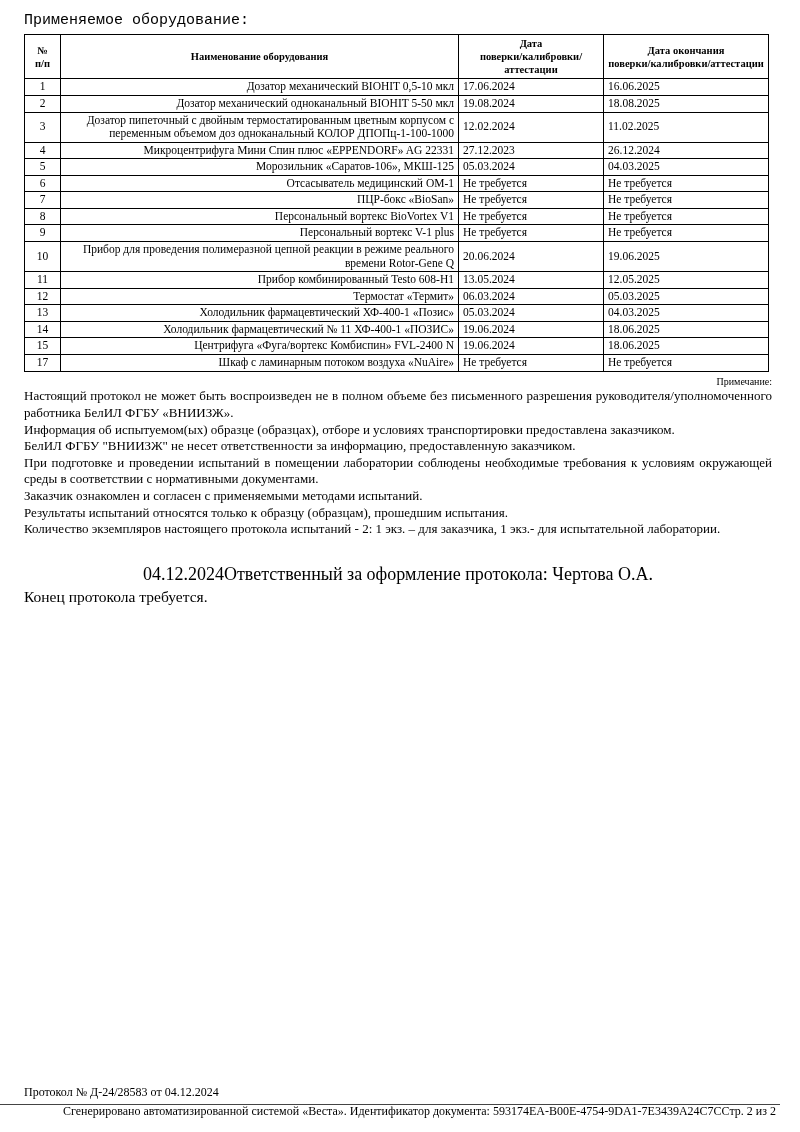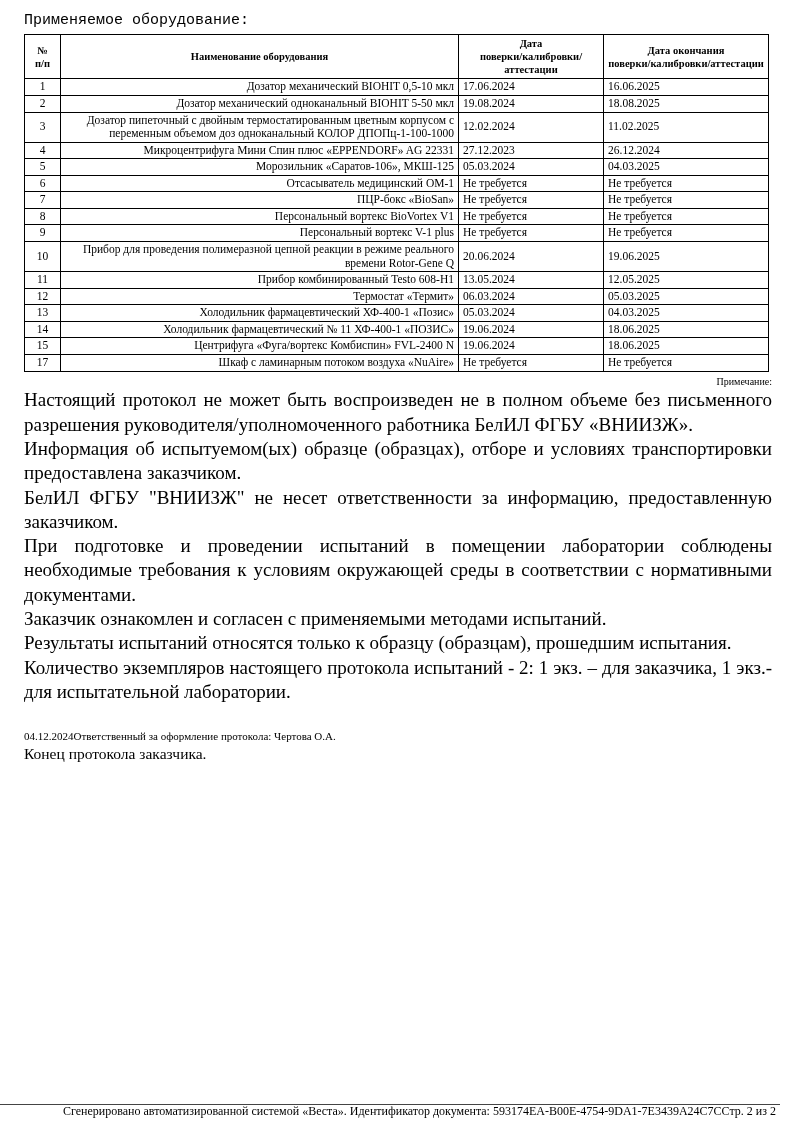--- a/index.html
+++ b/index.html
@@ -36,26 +36,26 @@
     padding:2px 3px;
   }
   .col-num  { width:36px; }
   .col-name { width:398px; }
   .col-date { width:145px; }
   .col-date2{ width:165px; }
   td.cell-num  { text-align:center; }
   td.cell-name { text-align:right; }
   td.cell-date { text-align:left; }
   .note-heading { font-size:10px; margin-top:4px; line-height:1.28;text-align:right; }
-  .notes { font-size:19px; line-height:1.28; text-align:justify; }
+  .notes { font-size:13px; line-height:1.28; text-align:justify; }
   .notes p { margin:0; }
   .notes p.bold { font-weight:normal; }
   .sig-row {
-    display:flex; justify-content:flex-start;
-    font-size:11px; margin-top:26px;
+    display:flex; justify-content:center;
+    font-size:18px; margin-top:26px;
   }
   .end-line { font-size:15.5px; margin-top:3px; }
   .footer {
     position:absolute; left:24px; right:24px; bottom:12px;
     font-size:12px; line-height:1.3;
   }
   .footer-line1 { margin-bottom:4px; }
   .footer-line2 { display:flex; justify-content:flex-end; position:relative; }
   .footer-rule {
     position:absolute;
@@ -200,23 +200,24 @@
         <p>Заказчик ознакомлен и согласен с применяемыми методами испытаний.</p>
         <p class="bold">Результаты испытаний относятся только к образцу (образцам), прошедшим испытания.</p>
         <p>Количество экземпляров настоящего протокола испытаний - 2: 1 экз. – для заказчика, 1 экз.- для испытательной лаборатории.</p>
       </div>
 
     <div class="sig-row">
       <span>04.12.2024</span>
       <span>Ответственный за оформление протокола: Чертова О.А.</span>
     </div>
 
-    <p class="end-line">Конец протокола заказчика.</p>
+    <p class="end-line">Конец протокола требуется.</p>
   </div>
 
   <div class="footer">
+    <div class="footer-line1">Протокол № Д-24/28583 от 04.12.2024</div>
     <div class="footer-line2">
       <div class="footer-rule"></div>
       <span>Сгенерировано автоматизированной системой «Веста». Идентификатор документа: 593174EA-B00E-4754-9DA1-7E3439A24C7C</span>
       <span>Стр. 2 из 2</span>
     </div>
   </div>
 </div>
 
 </body></html>

